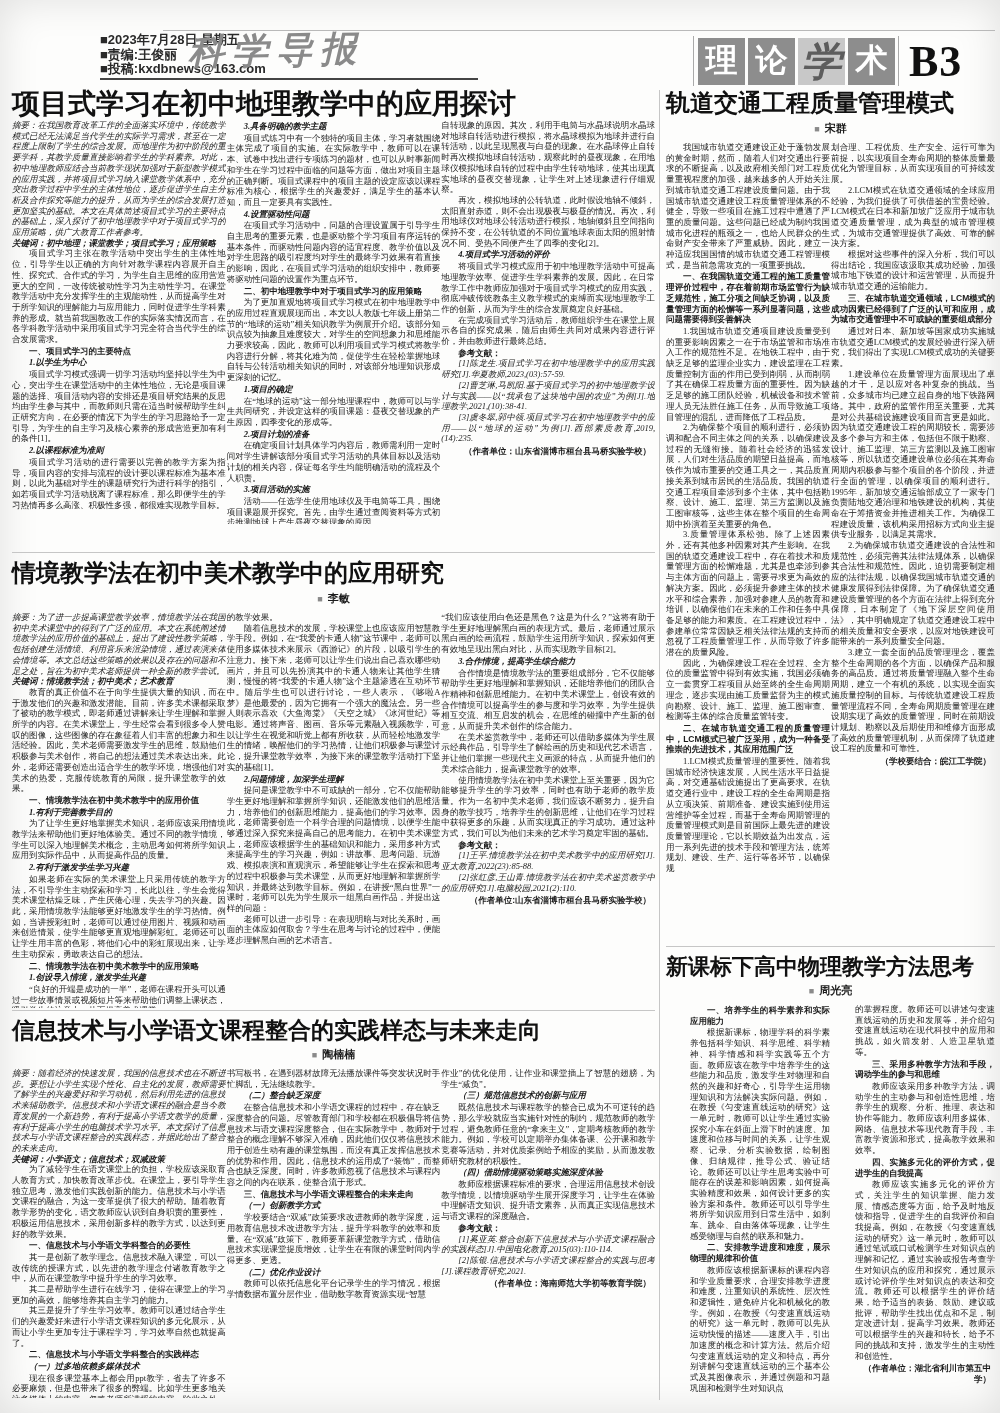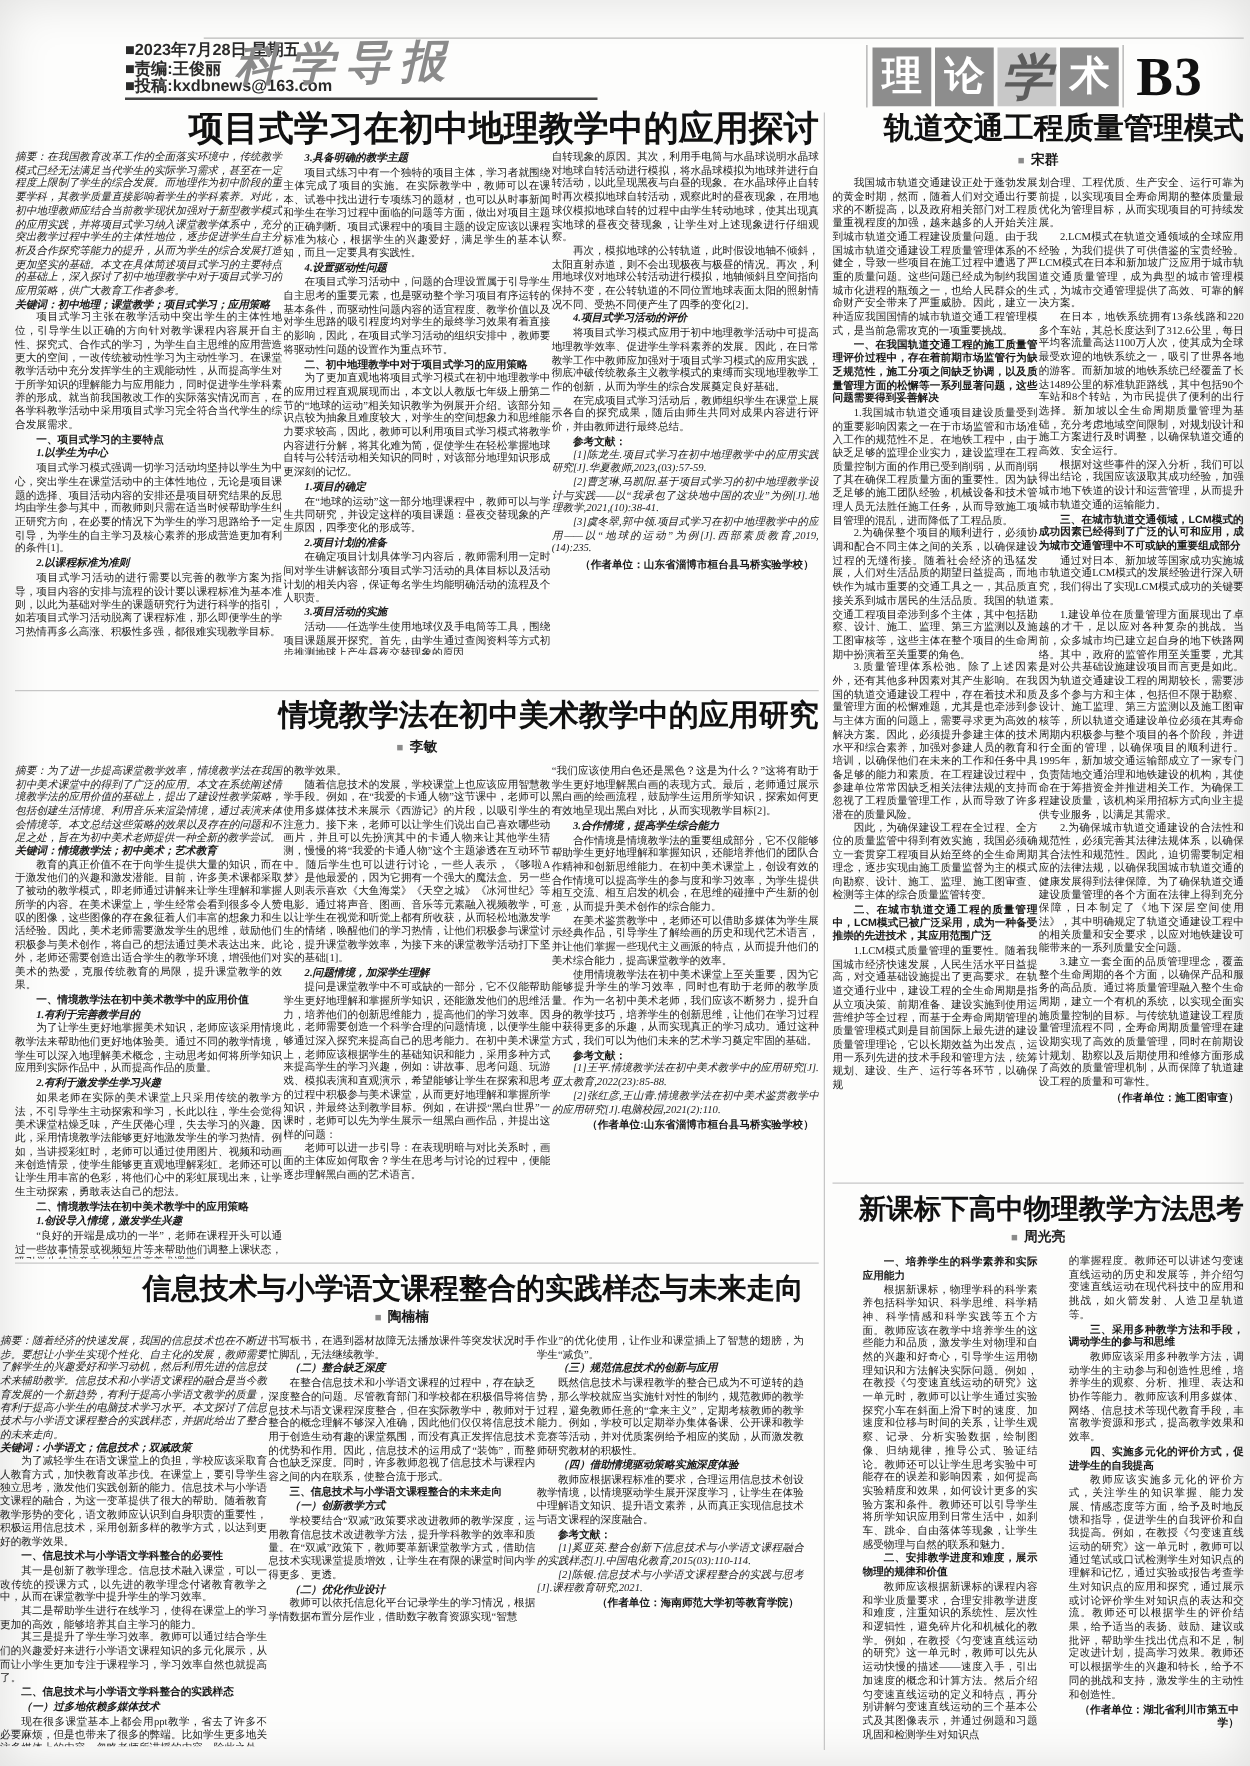--- a/index.html
+++ b/index.html
@@ -16,21 +16,21 @@
   .hdr-underline{position:absolute;left:100px;top:78px;width:378px;height:2px;background:#444;}
   .masthead{position:absolute;left:188px;top:26px;width:220px;font-size:36px;color:#8a8a8a;font-style:italic;font-weight:bold;letter-spacing:8px;transform:rotate(-1deg);font-family:"DejaVu Serif",serif;}
   .sec-banner{position:absolute;left:693px;top:36px;height:50px;display:flex;align-items:center;}
   .tile{width:47px;height:47px;margin-right:3px;display:flex;align-items:center;justify-content:center;font-size:32px;font-weight:bold;}
   .tile.dark{background:#8d8d8d;color:#fff;}
   .tile.light{background:#c8c8c8;color:#5d5d5d;font-style:italic;font-size:40px;}
   .page-no{font-size:44px;font-weight:bold;color:#111;font-family:"Liberation Serif",serif;margin-left:6px;letter-spacing:1px;}
   .v-sep{width:1px;height:50px;background:#aaa;margin-right:4px;}
   
   .article{position:absolute;}
-  .title{text-align:right;font-weight:bold;color:#111;margin:0;}
+  .title{text-align:left;font-weight:bold;color:#111;margin:0;}
   #a1 .title{font-size:28px;line-height:32px;font-family:"Liberation Serif",serif;}
   #a2 .title{font-size:24px;line-height:30px;font-family:"Liberation Serif",serif;}
   #a3 .title{font-size:24px;line-height:30px;font-family:"Liberation Sans",sans-serif;}
   #a4 .title{font-size:22px;line-height:26px;font-family:"Liberation Sans",sans-serif;}
   #a5 .title{font-size:23px;line-height:28px;font-family:"Liberation Sans",sans-serif;}
   .byline{text-align:center;font-size:11px;font-weight:bold;line-height:14px;margin:3px 0 6px;}
   .byline .mk{color:#8a8a8a;font-size:9px;margin-right:5px;}
   .cols{display:flex;gap:1px;}
   .col{flex:1;overflow:hidden;text-align:justify;font-size:8.5px;line-height:10.7px;}
   #a1 .col{height:404px;}
@@ -148,21 +148,21 @@
         <div class="b-refh">参考文献：</div>
         <div class="b-ref">[1]王平.情境教学法在初中美术教学中的应用研究[J].亚太教育,2022(23):85-88.</div>
         <div class="b-ref">[2]张红彦,王山青.情境教学法在初中美术鉴赏教学中的应用研究[J].电脑校园,2021(2):110.</div>
         <div class="b-affil">（作者单位:山东省淄博市桓台县马桥实验学校）</div>
       </div>
   </div>
 </div>
 
 <div class="h-div" style="left:12px;top:1010px;width:643px;"></div>
 
-<div id="a5" class="article" style="left:0;top:1016px;width:643px;">
+<div id="a5" class="article" style="left:12px;top:1016px;width:643px;">
   <div class="title">信息技术与小学语文课程整合的实践样态与未来走向</div>
   <div class="byline"><span class="mk">■</span><span>陶楠楠</span></div>
   <div class="cols">
     <div class="col">
         <div class="b-abs">摘要：随着经济的快速发展，我国的信息技术也在不断进步。要想让小学生实现个性化、自主化的发展，教师需要了解学生的兴趣爱好和学习动机，然后利用先进的信息技术来辅助教学。信息技术和小学语文课程的融合是当今教育发展的一个新趋势，有利于提高小学语文教学的质量，有利于提高小学生的电脑技术学习水平。本文探讨了信息技术与小学语文课程整合的实践样态，并据此给出了整合的未来走向。</div>
         <div class="b-kw">关键词：小学语文；信息技术；双减政策</div>
         <div class="b-para">为了减轻学生在语文课堂上的负担，学校应该采取育人教育方式，加快教育改革步伐。在课堂上，要引导学生独立思考，激发他们实践创新的能力。信息技术与小学语文课程的融合，为这一变革提供了很大的帮助。随着教育教学形势的变化，语文教师应认识到自身职责的重要性，积极运用信息技术，采用创新多样的教学方式，以达到更好的教学效果。</div>
         <div class="b-h1">一、信息技术与小学语文学科整合的必要性</div>
         <div class="b-para">其一是创新了教学理念。信息技术融入课堂，可以一改传统的授课方式，以先进的教学理念付诸教育教学之中，从而在课堂教学中提升学生的学习效率。</div>
         <div class="b-para">其二是帮助学生进行在线学习，使得在课堂上的学习更加的高效，能够培养其自主学习的能力。</div>
@@ -207,28 +207,27 @@
         <div class="b-para">1.我国城市轨道交通项目建设质量受到的重要影响因素之一在于市场监管和市场准入工作的规范性不足。在地铁工程中，由于缺乏足够的监理企业实力，建设监理在工程质量控制方面的作用已受到削弱，从而削弱了其在确保工程质量方面的重要性。因为缺乏足够的施工团队经验，机械设备和技术管理人员无法胜任施工任务，从而导致施工项目管理的混乱，进而降低了工程品质。</div>
         <div class="b-para">2.为确保整个项目的顺利进行，必须协调和配合不同主体之间的关系，以确保建设过程的无缝衔接。随着社会经济的迅猛发展，人们对生活品质的期望日益提高，而地铁作为城市重要的交通工具之一，其品质直接关系到城市居民的生活品质。我国的轨道交通工程项目牵涉到多个主体，其中包括勘察、设计、施工、监理、第三方监测以及施工图审核等，这些主体在整个项目的生命周期中扮演着至关重要的角色。</div>
         <div class="b-para">3.质量管理体系松弛。除了上述因素外，还有其他多种因素对其产生影响。在我国的轨道交通建设工程中，存在着技术和质量管理方面的松懈难题，尤其是也牵涉到参与主体方面的问题上，需要寻求更为高效的解决方案。因此，必须提升参建主体的技术水平和综合素养，加强对参建人员的教育和培训，以确保他们在未来的工作和任务中具备足够的能力和素质。在工程建设过程中，参建单位常常因缺乏相关法律法规的支持而忽视了工程质量管理工作，从而导致了许多潜在的质量风险。</div>
         <div class="b-para">因此，为确保建设工程在全过程、全方位的质量监管中得到有效实施，我国必须确立一套贯穿工程项目从始至终的全生命周期理念，逐步实现由施工质量监督为主的模式向勘察、设计、施工、监理、施工图审查、检测等主体的综合质量监管转变。</div>
         <div class="b-h1">二、在城市轨道交通工程的质量管理中，LCM模式已被广泛采用，成为一种备受推崇的先进技术，其应用范围广泛</div>
         <div class="b-para">1.LCM模式质量管理的重要性。随着我国城市经济快速发展，人民生活水平日益提高，对交通基础设施提出了更高要求。在轨道交通行业中，建设工程的全生命周期是指从立项决策、前期准备、建设实施到使用运营维护等全过程，而基于全寿命周期管理的质量管理模式则是目前国际上最先进的建设质量管理理论，它以长期效益为出发点，运用一系列先进的技术手段和管理方法，统筹规划、建设、生产、运行等各环节，以确保规</div>
       </div>
     <div class="col">
         <div class="b-cont">划合理、工程优质、生产安全、运行可靠为前提，以实现项目全寿命周期的整体质量最优化为管理目标，从而实现项目的可持续发展。</div>
         <div class="b-para">2.LCM模式在轨道交通领域的全球应用经验，为我们提供了可供借鉴的宝贵经验。LCM模式在日本和新加坡广泛应用于城市轨道交通质量管理，成为典型的城市管理模式，为城市交通管理提供了高效、可靠的解决方案。</div>
-        <div class="b-para">在日本，地铁系统拥有13条线路和220多个车站，其总长度达到了312.6公里，每日平均客流量高达1100万人次，使其成为全球最受欢迎的地铁系统之一，吸引了世界各地的游客。而新加坡的地铁系统已经覆盖了长达1489公里的标准轨距路线，其中包括90个车站和8个转站，为市民提供了便利的出行选择。新加坡以全生命周期质量管理为基础，充分考虑地域空间限制，对规划设计和施工方案进行及时调整，以确保轨道交通的高效、安全运行。</div>
         <div class="b-para">根据对这些事件的深入分析，我们可以得出结论，我国应该汲取其成功经验，加强城市地下铁道的设计和运营管理，从而提升城市轨道交通的运输能力。</div>
         <div class="b-h1">三、在城市轨道交通领域，LCM模式的成功因素已经得到了广泛的认可和应用，成为城市交通管理中不可或缺的重要组成部分</div>
         <div class="b-para">通过对日本、新加坡等国家成功实施城市轨道交通LCM模式的发展经验进行深入研究，我们得出了实现LCM模式成功的关键要素。</div>
         <div class="b-para">1.建设单位在质量管理方面展现出了卓越的才干，足以应对各种复杂的挑战。当前，众多城市均已建立起自身的地下铁路网络。其中，政府的监管作用至关重要，尤其是对公共基础设施建设项目而言更是如此。因为轨道交通建设工程的周期较长，需要涉及多个参与方和主体，包括但不限于勘察、设计、施工监理、第三方监测以及施工图审核等，所以轨道交通建设单位必须在其寿命周期内积极参与整个项目的各个阶段，并进行全面的管理，以确保项目的顺利进行。1995年，新加坡交通运输部成立了一家专门负责陆地交通治理和地铁建设的机构，其使命在于筹措资金并推进相关工作。为确保工程建设质量，该机构采用招标方式向业主提供专业服务，以满足其需求。</div>
         <div class="b-para">2.为确保城市轨道交通建设的合法性和规范性，必须完善其法律法规体系，以确保其合法性和规范性。因此，迫切需要制定相应的法律法规，以确保我国城市轨道交通的健康发展得到法律保障。为了确保轨道交通建设质量管理的各个方面在法律上得到充分保障，日本制定了《地下深层空间使用法》，其中明确规定了轨道交通建设工程中的相关质量和安全要求，以应对地铁建设可能带来的一系列质量安全问题。</div>
         <div class="b-para">3.建立一套全面的品质管理理念，覆盖整个生命周期的各个方面，以确保产品和服务的高品质。通过将质量管理融入整个生命周期，建立一个有机的系统，以实现全面实施质量控制的目标。与传统轨道建设工程质量管理流程不同，全寿命周期质量管理在建设期实现了高效的质量管理，同时在前期设计规划、勘察以及后期使用和维修方面形成了高效的质量管理机制，从而保障了轨道建设工程的质量和可靠性。</div>
-        <div class="b-affil">（作者单位：施工图审查）</div>
+        <div class="b-affil">（学校要结合：皖江工学院）</div>
       </div>
   </div>
 </div>
 
 <div class="h-div" style="left:666px;top:946px;width:329px;"></div>
 
 <div id="a4" class="article" style="left:666px;top:954px;width:329px;">
   <div class="title">新课标下高中物理教学方法思考</div>
   <div class="byline"><span class="mk">■</span><span>周光亮</span></div>
   <div class="cols">

